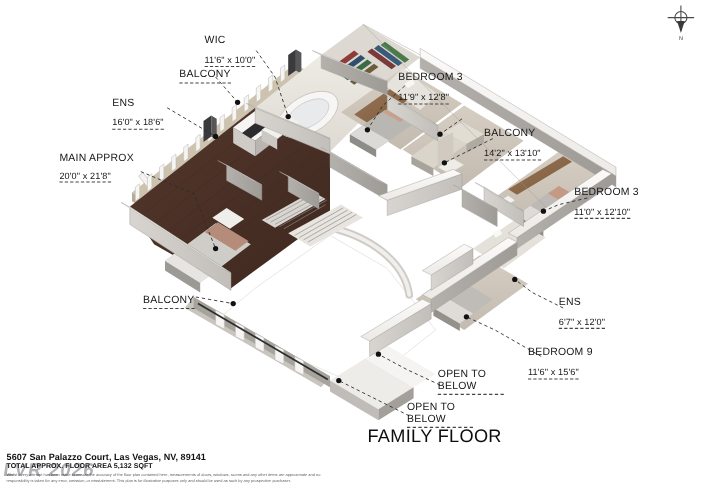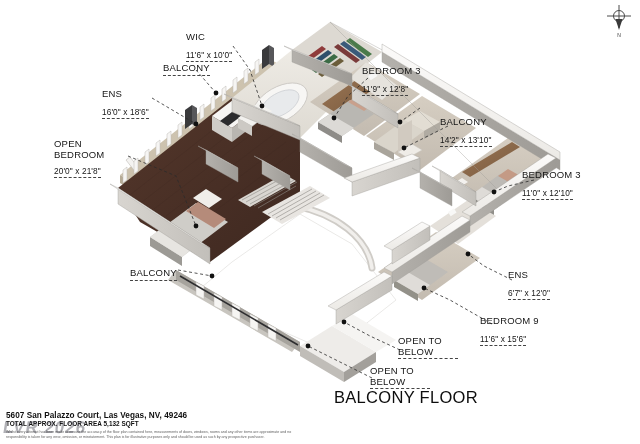--- a/index.html
+++ b/index.html
@@ -336,21 +336,21 @@
   <div class="lbl" style="left:163px;top:57px;width:66px;">
     <span class="nm" style="border-bottom:1px dashed #444;display:inline-block;padding-bottom:1px;">BALCONY</span>
   </div>
 
   <div class="lbl" style="left:102px;top:83px;width:84px;">
     <span class="nm">ENS</span><br>
     <span class="dim">16'0" x 18'6"</span>
   </div>
 
   <div class="lbl two" style="left:54px;top:139px;width:78px;">
-    <span class="nm" style="white-space:normal;">OPEN BEDROOM</span>
+    <span class="nm" style="white-space:normal;">MAIN APPROX</span>
     <span class="dim">20'0" x 21'8"</span>
   </div>
 
   <div class="lbl" style="left:130px;top:262px;width:66px;">
     <span class="nm" style="border-bottom:1px dashed #444;display:inline-block;padding-bottom:1px;">BALCONY</span>
   </div>
 
   <div class="lbl" style="left:362px;top:60px;width:84px;">
     <span class="nm">BEDROOM 3</span><br>
     <span class="dim">11'9" x 12'8"</span>
@@ -386,23 +386,23 @@
   </div>
 
   <svg class="compass" viewBox="0 0 30 34">
     <line x1="15" y1="1" x2="15" y2="24" stroke="#4a4a4a" stroke-width="1"></line>
     <line x1="3" y1="12" x2="27" y2="12" stroke="#4a4a4a" stroke-width="1"></line>
     <circle cx="15" cy="12" r="5.5" fill="none" stroke="#4a4a4a" stroke-width="1"></circle>
     <polygon points="15,26 11.5,15 18.5,15" fill="#3a3a3a"></polygon>
     <text x="15" y="32.5" text-anchor="middle" font-family="Liberation Sans, sans-serif" font-size="5" fill="#3a3a3a">N</text>
   </svg>
 
-  <div class="title">BALCONY FLOOR</div>
+  <div class="title">FAMILY FLOOR</div>
 
   <div class="footer">
-    <div class="addr">5607 San Palazzo Court, Las Vegas, NV, 49246</div>
+    <div class="addr">5607 San Palazzo Court, Las Vegas, NV, 89141</div>
     <div class="area">TOTAL APPROX. FLOOR AREA 5,132 SQFT</div>
     <div class="disc">Whilst every attempt has been made to ensure the accuracy of the floor plan contained here, measurements of doors, windows, rooms and any other items are approximate and no responsibility is taken for any error, omission, or misstatement. This plan is for illustrative purposes only and should be used as such by any prospective purchaser.</div>
   </div>
 
   <div class="wm">LVR 2026</div>
 
 </div>
 
 </body></html>

